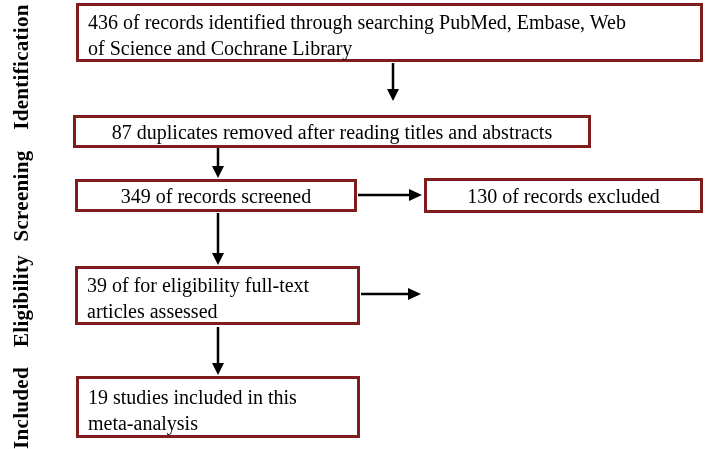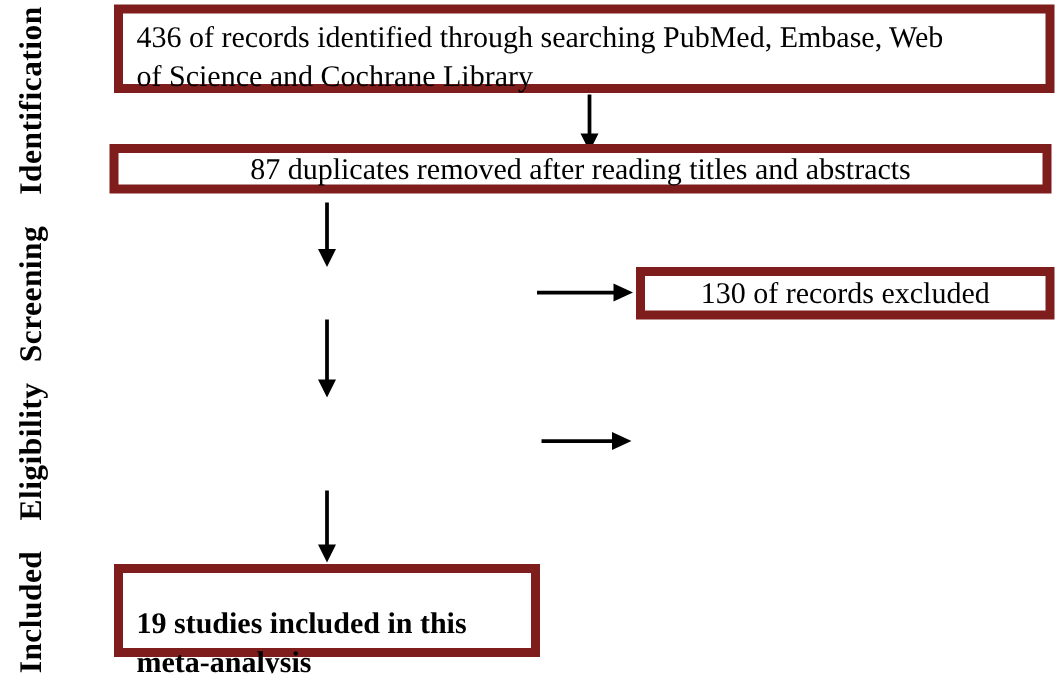--- a/index.html
+++ b/index.html
@@ -21,45 +21,45 @@
     left: 21px;
     transform: translate(-50%, -50%) rotate(-90deg);
     transform-origin: center;
     white-space: nowrap;
     font-weight: 700;
     font-size: 21px;
     letter-spacing: 0.3px;
   }
   .box {
     position: absolute;
-    border: 6px solid #7f1d1d;
+    border: 3px solid #7f1d1d;
     box-sizing: border-box;
     background: #ffffff;
     font-size: 20px;
     line-height: 26px;
     white-space: pre-line;
   }
   .box.center {
     display: flex;
     align-items: center;
     justify-content: center;
     text-align: center;
     padding: 0 4px;
   }
   .box.left {
     text-align: left;
     padding: 3px 4px 0 9px;
   }
   #box-identified          { left: 76px;  top: 3px;   width: 627px; height: 59px; }
-  #box-duplicates          { left: 73px;  top: 96px; width: 628px; height: 33px; }
+  #box-duplicates          { left: 73px;  top: 115px; width: 518px; height: 33px; }
   #box-screened            { left: 75px;  top: 179px; width: 282px; height: 33px; }
   #box-records-excluded    { left: 424px; top: 178px; width: 279px; height: 35px; }
   #box-fulltext-assessed   { left: 75px;  top: 266px; width: 285px; height: 59px; }
   #box-fulltext-excluded   { left: 423px; top: 245px; width: 279px; height: 188px; padding-top: 1px; }
-  #box-included            { left: 76px;  top: 376px; width: 284px; height: 62px; padding-top: 21px; font-weight: bold; }
+  #box-included            { left: 76px;  top: 376px; width: 284px; height: 62px; padding-top: 5px; }
   .arrows {
     position: absolute;
     left: 0;
     top: 0;
   }
   .arrows line {
     stroke: #000000;
     stroke-width: 2.5;
   }
   .arrows polygon {
@@ -102,21 +102,24 @@
   <div class="stage-label" style="top: 67px">Identification</div>
   <div class="stage-label" style="top: 196px">Screening</div>
   <div class="stage-label" style="top: 301px">Eligibility</div>
   <div class="stage-label" style="top: 408px">Included</div>
 
   <div class="box left" id="box-identified">436 of records identified through searching PubMed, Embase, Web
 of Science and Cochrane Library</div>
 
   <div class="box center" id="box-duplicates">87 duplicates removed after reading titles and abstracts</div>
 
+  <div class="box center" id="box-screened">349 of records screened</div>
 
   <div class="box center" id="box-records-excluded">130 of records excluded</div>
 
+  <div class="box left" id="box-fulltext-assessed">39 of for eligibility full-text
+articles assessed</div>
 
 
   <div class="box left" id="box-included">19 studies included in this
 meta-analysis</div>
 
 </div>
 
 </body></html>

